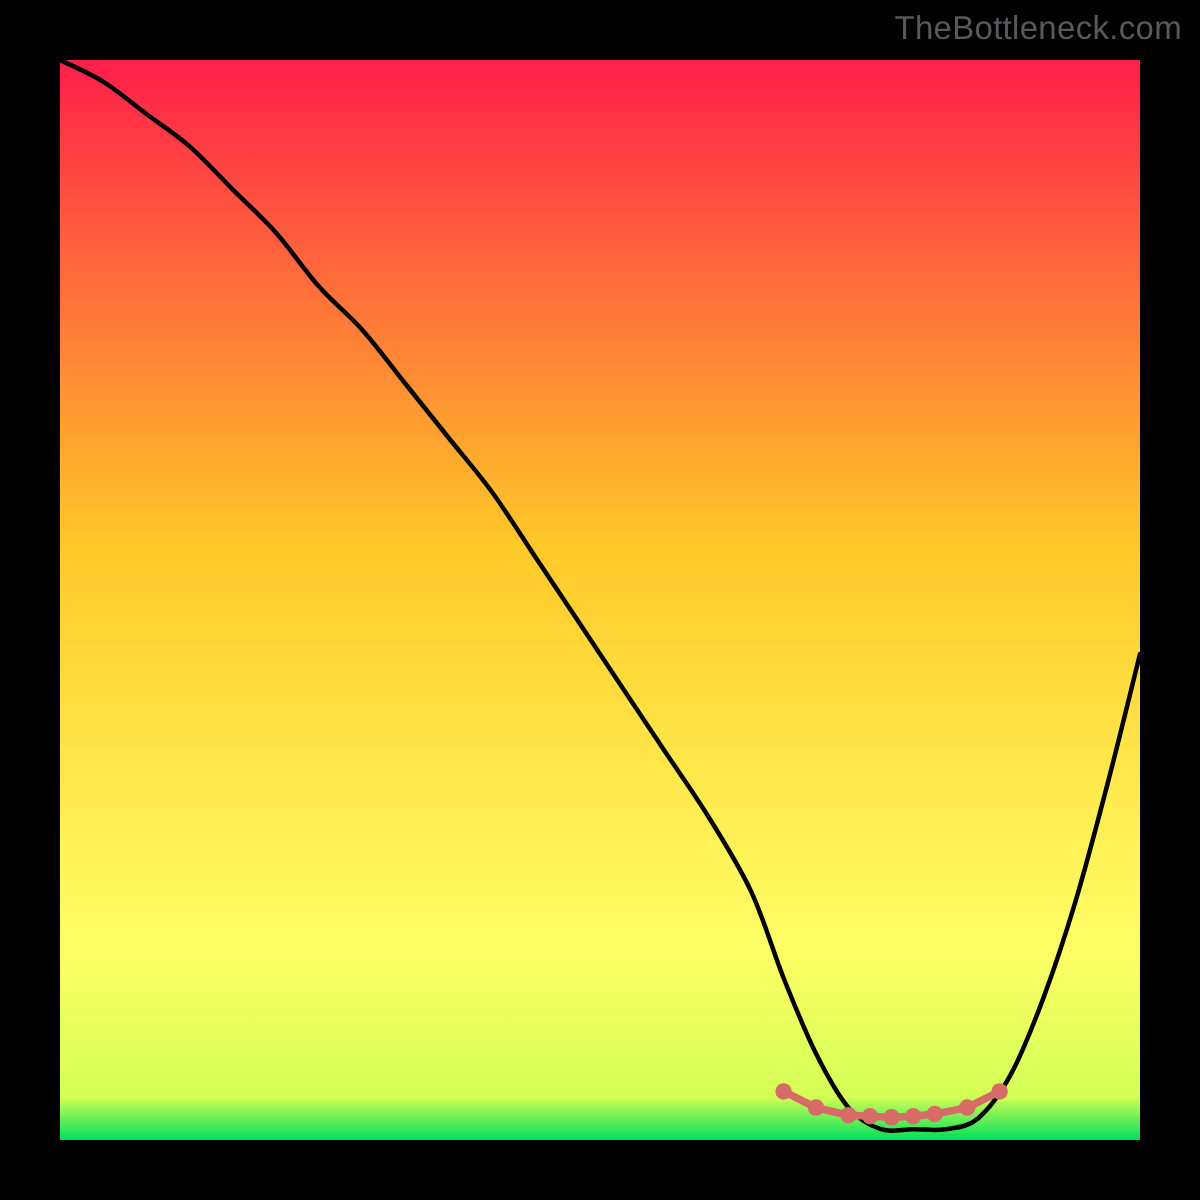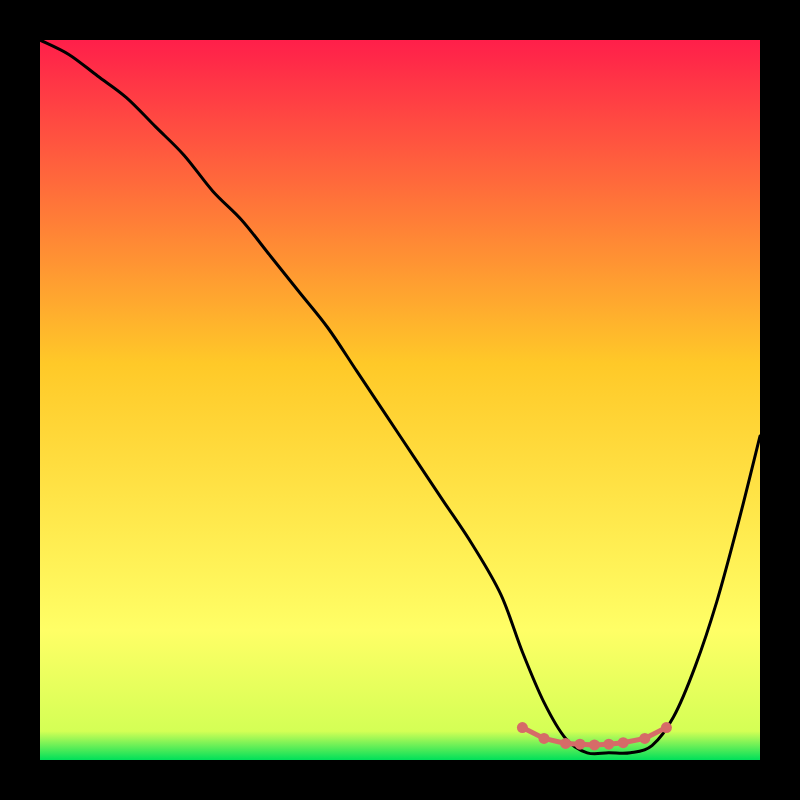--- a/index.html
+++ b/index.html
@@ -34,20 +34,21 @@
     height: 720px;
   }
   svg {
     display: block;
   }
 </style>
 </head>
 <body>
 
 <div class="frame">
+  <div class="watermark">TheBottleneck.com</div>
 
   <div class="plot-wrap">
     <svg id="chart-svg" width="720" height="720" viewBox="0 0 720 720">
       <defs>
         <linearGradient id="bg-grad" x1="0" y1="0" x2="0" y2="1">
             <stop offset="0%" stop-color="#ff1f4a"></stop>
             <stop offset="45%" stop-color="#ffc928"></stop>
             <stop offset="82%" stop-color="#ffff66"></stop>
             <stop offset="96%" stop-color="#d4ff55"></stop>
             <stop offset="100%" stop-color="#00e05a"></stop>

